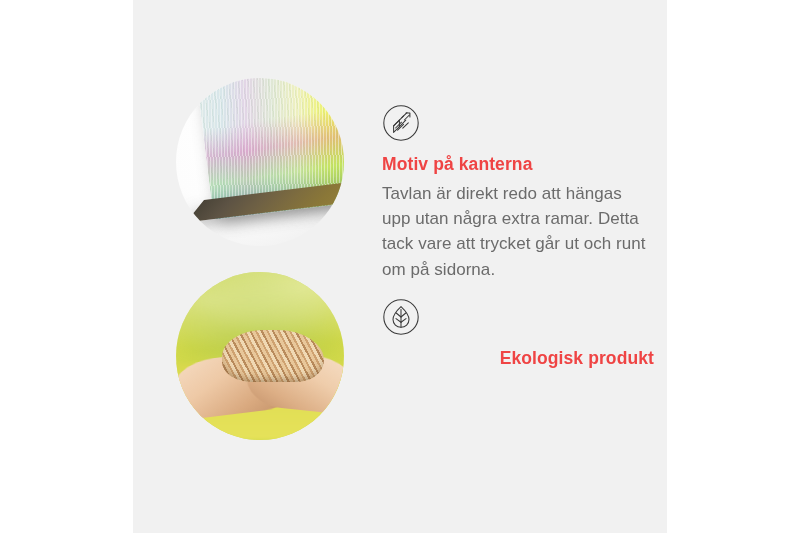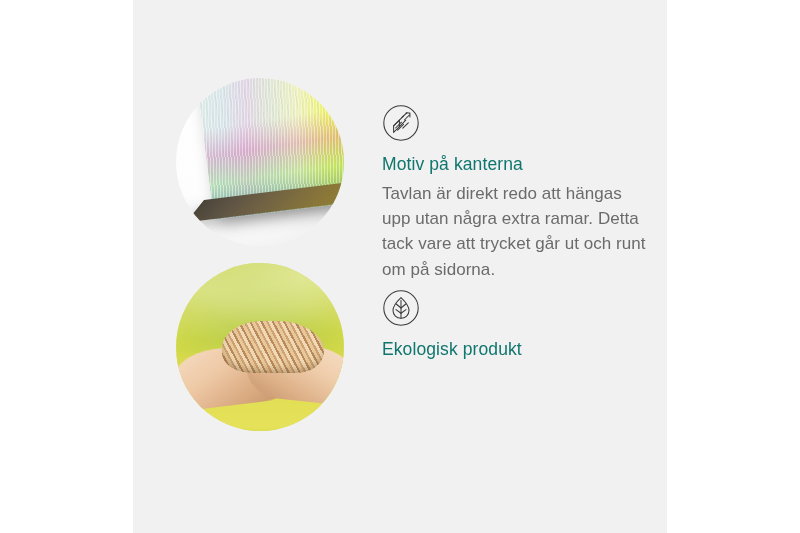--- a/index.html
+++ b/index.html
@@ -42,21 +42,21 @@
   .side-band.left  { left: 0; }
   .side-band.right { left: 667px; width: 133px; }
 
   
   .feature {
     position: absolute;
     display: flex;
     align-items: flex-start;
   }
   #feature-0 { left: 176px; top: 78px;  }
-  #feature-1 { left: 176px; top: 263px; }
+  #feature-1 { left: 176px; top: 272px; text-align: right; }
 
   
   .media {
     position: relative;
     width: 168px;
     height: 168px;
     flex: 0 0 168px;
   }
   .media .disc {
     position: absolute;
@@ -208,23 +208,23 @@
   .icon-badge {
     width: 38px;
     height: 38px;
     margin-bottom: 12px;
   }
   .icon-badge svg { display: block; }
 
   .feature-title {
     margin: 0 0 7px 0;
     font-size: 17.5px;
-    font-weight: 400;
+    font-weight: 700;
     line-height: 1.15;
-    color: #0f766e;
+    color: #ef4444;
     letter-spacing: .1px;
   }
   .feature-desc {
     margin: 0;
     font-size: 17px;
     line-height: 1.48;
     color: #6b6b6b;
     letter-spacing: .05px;
   }
 </style>

